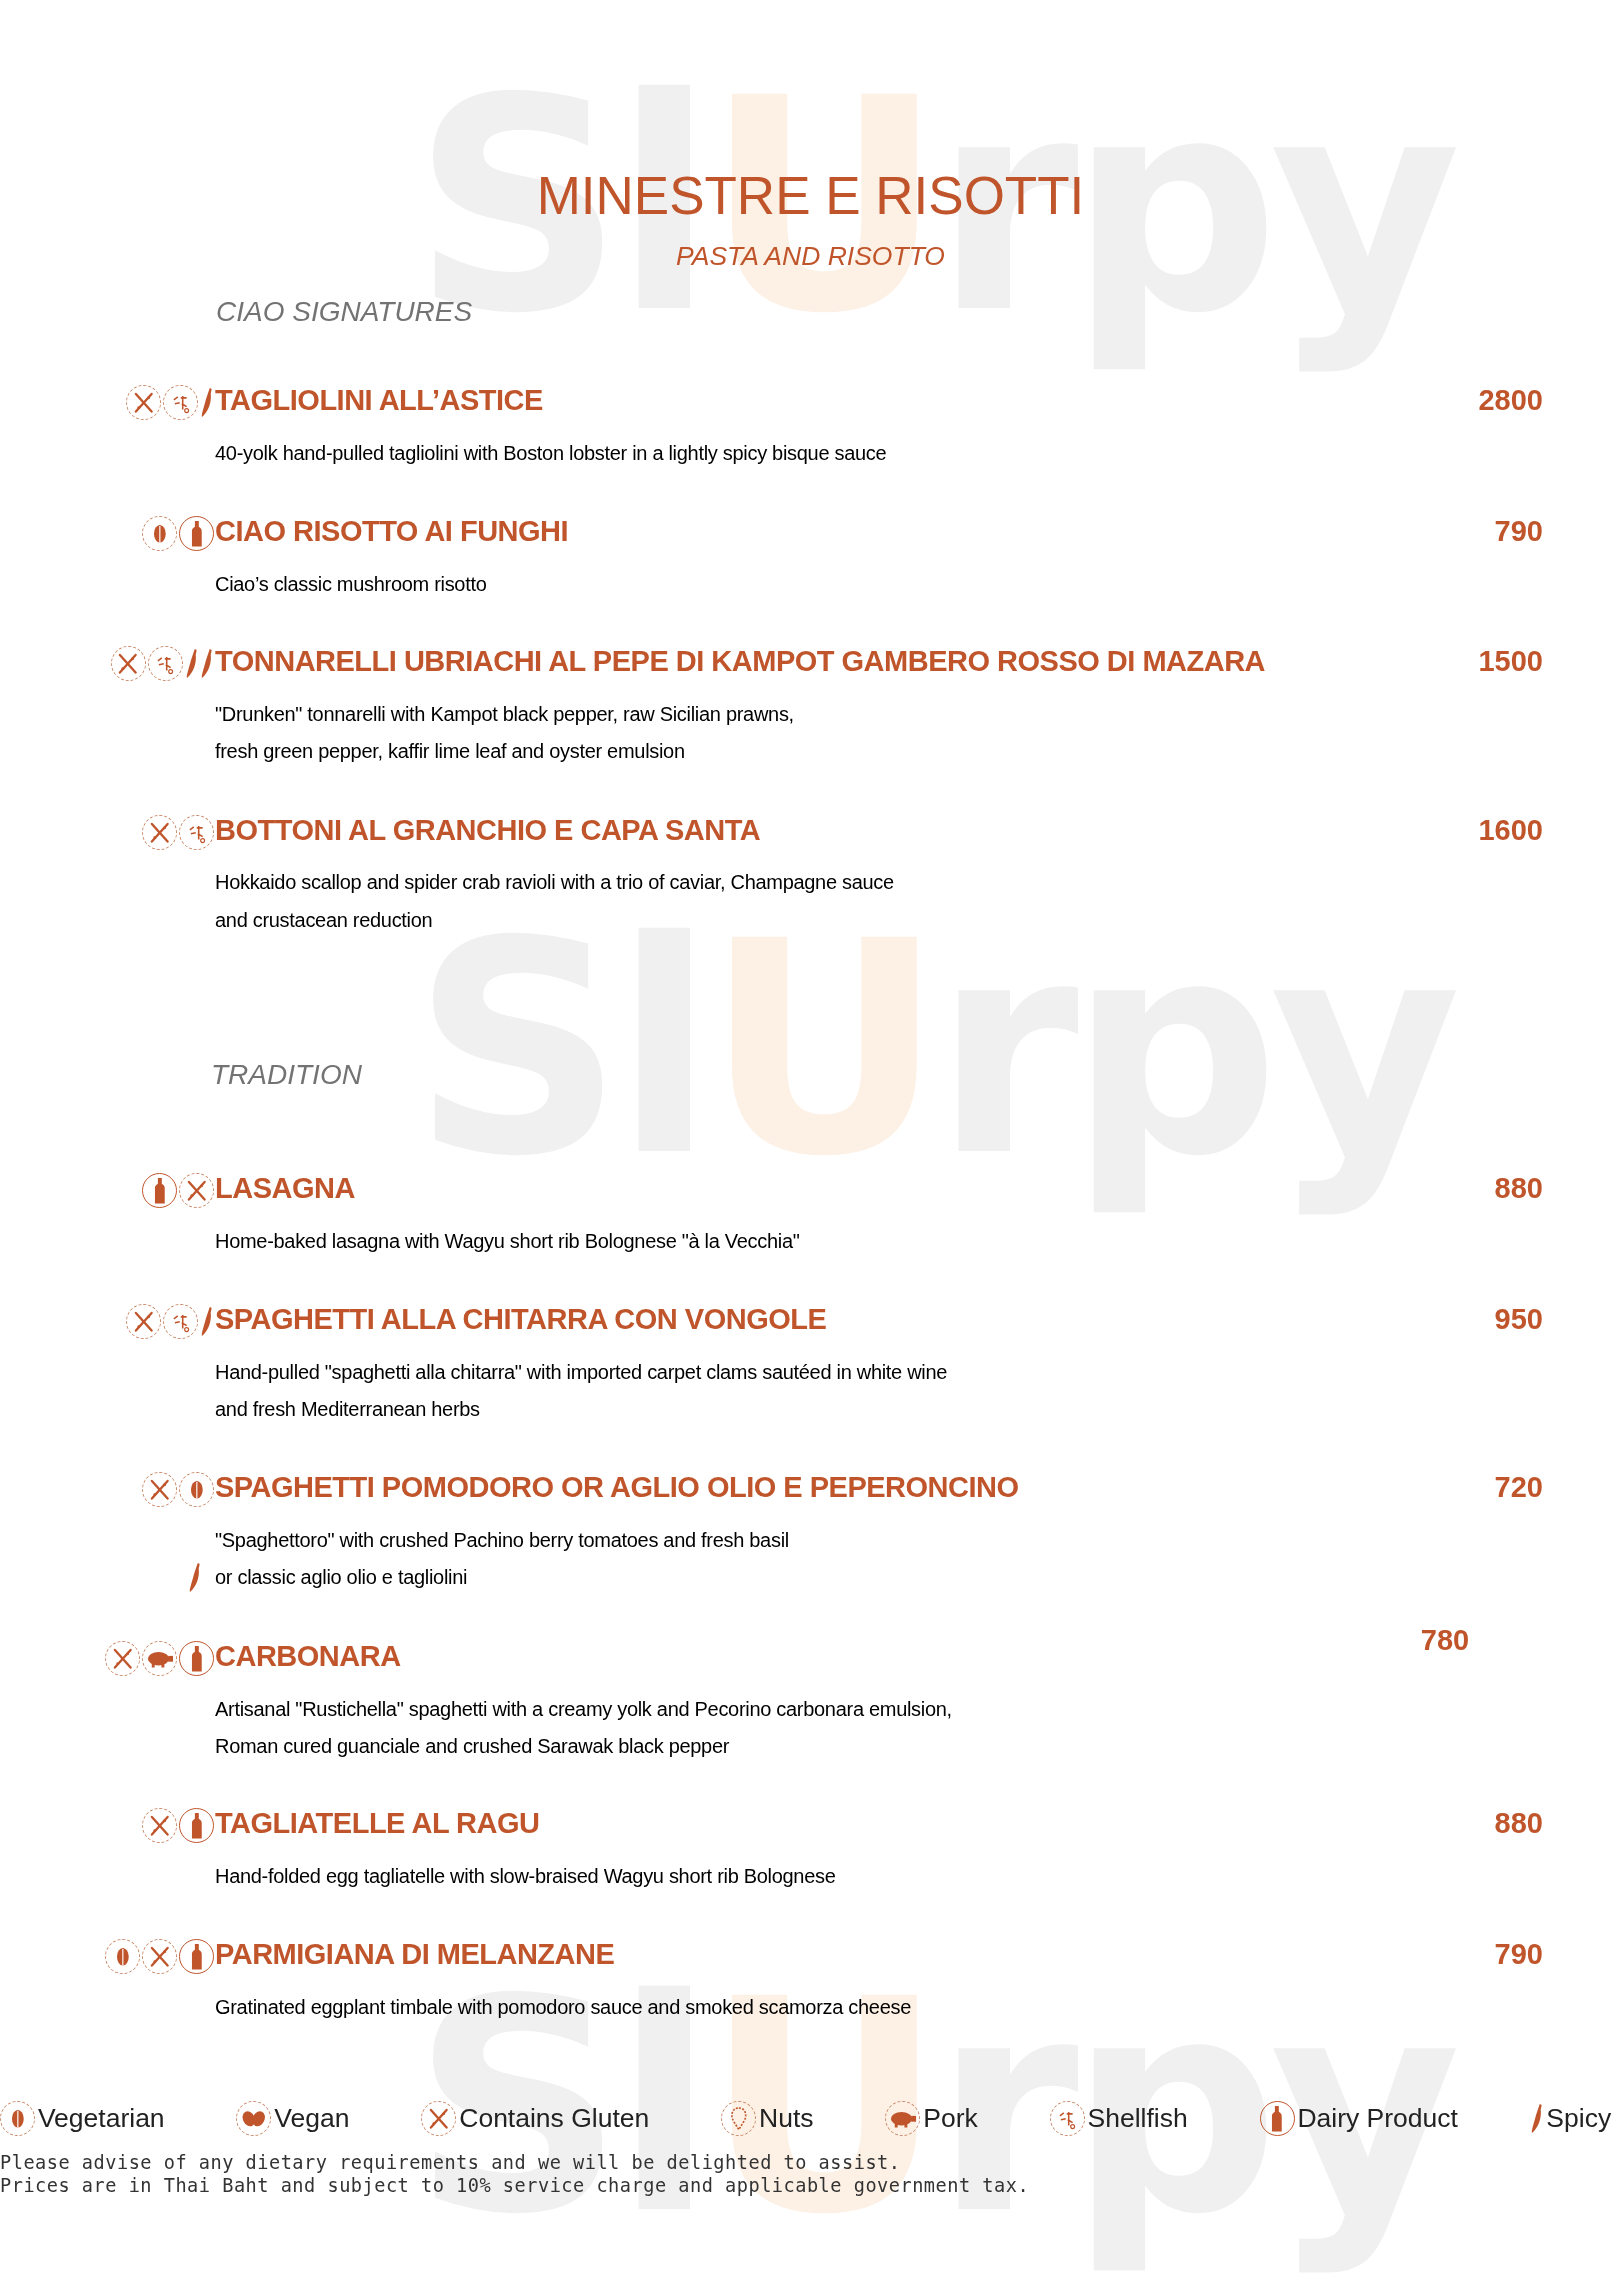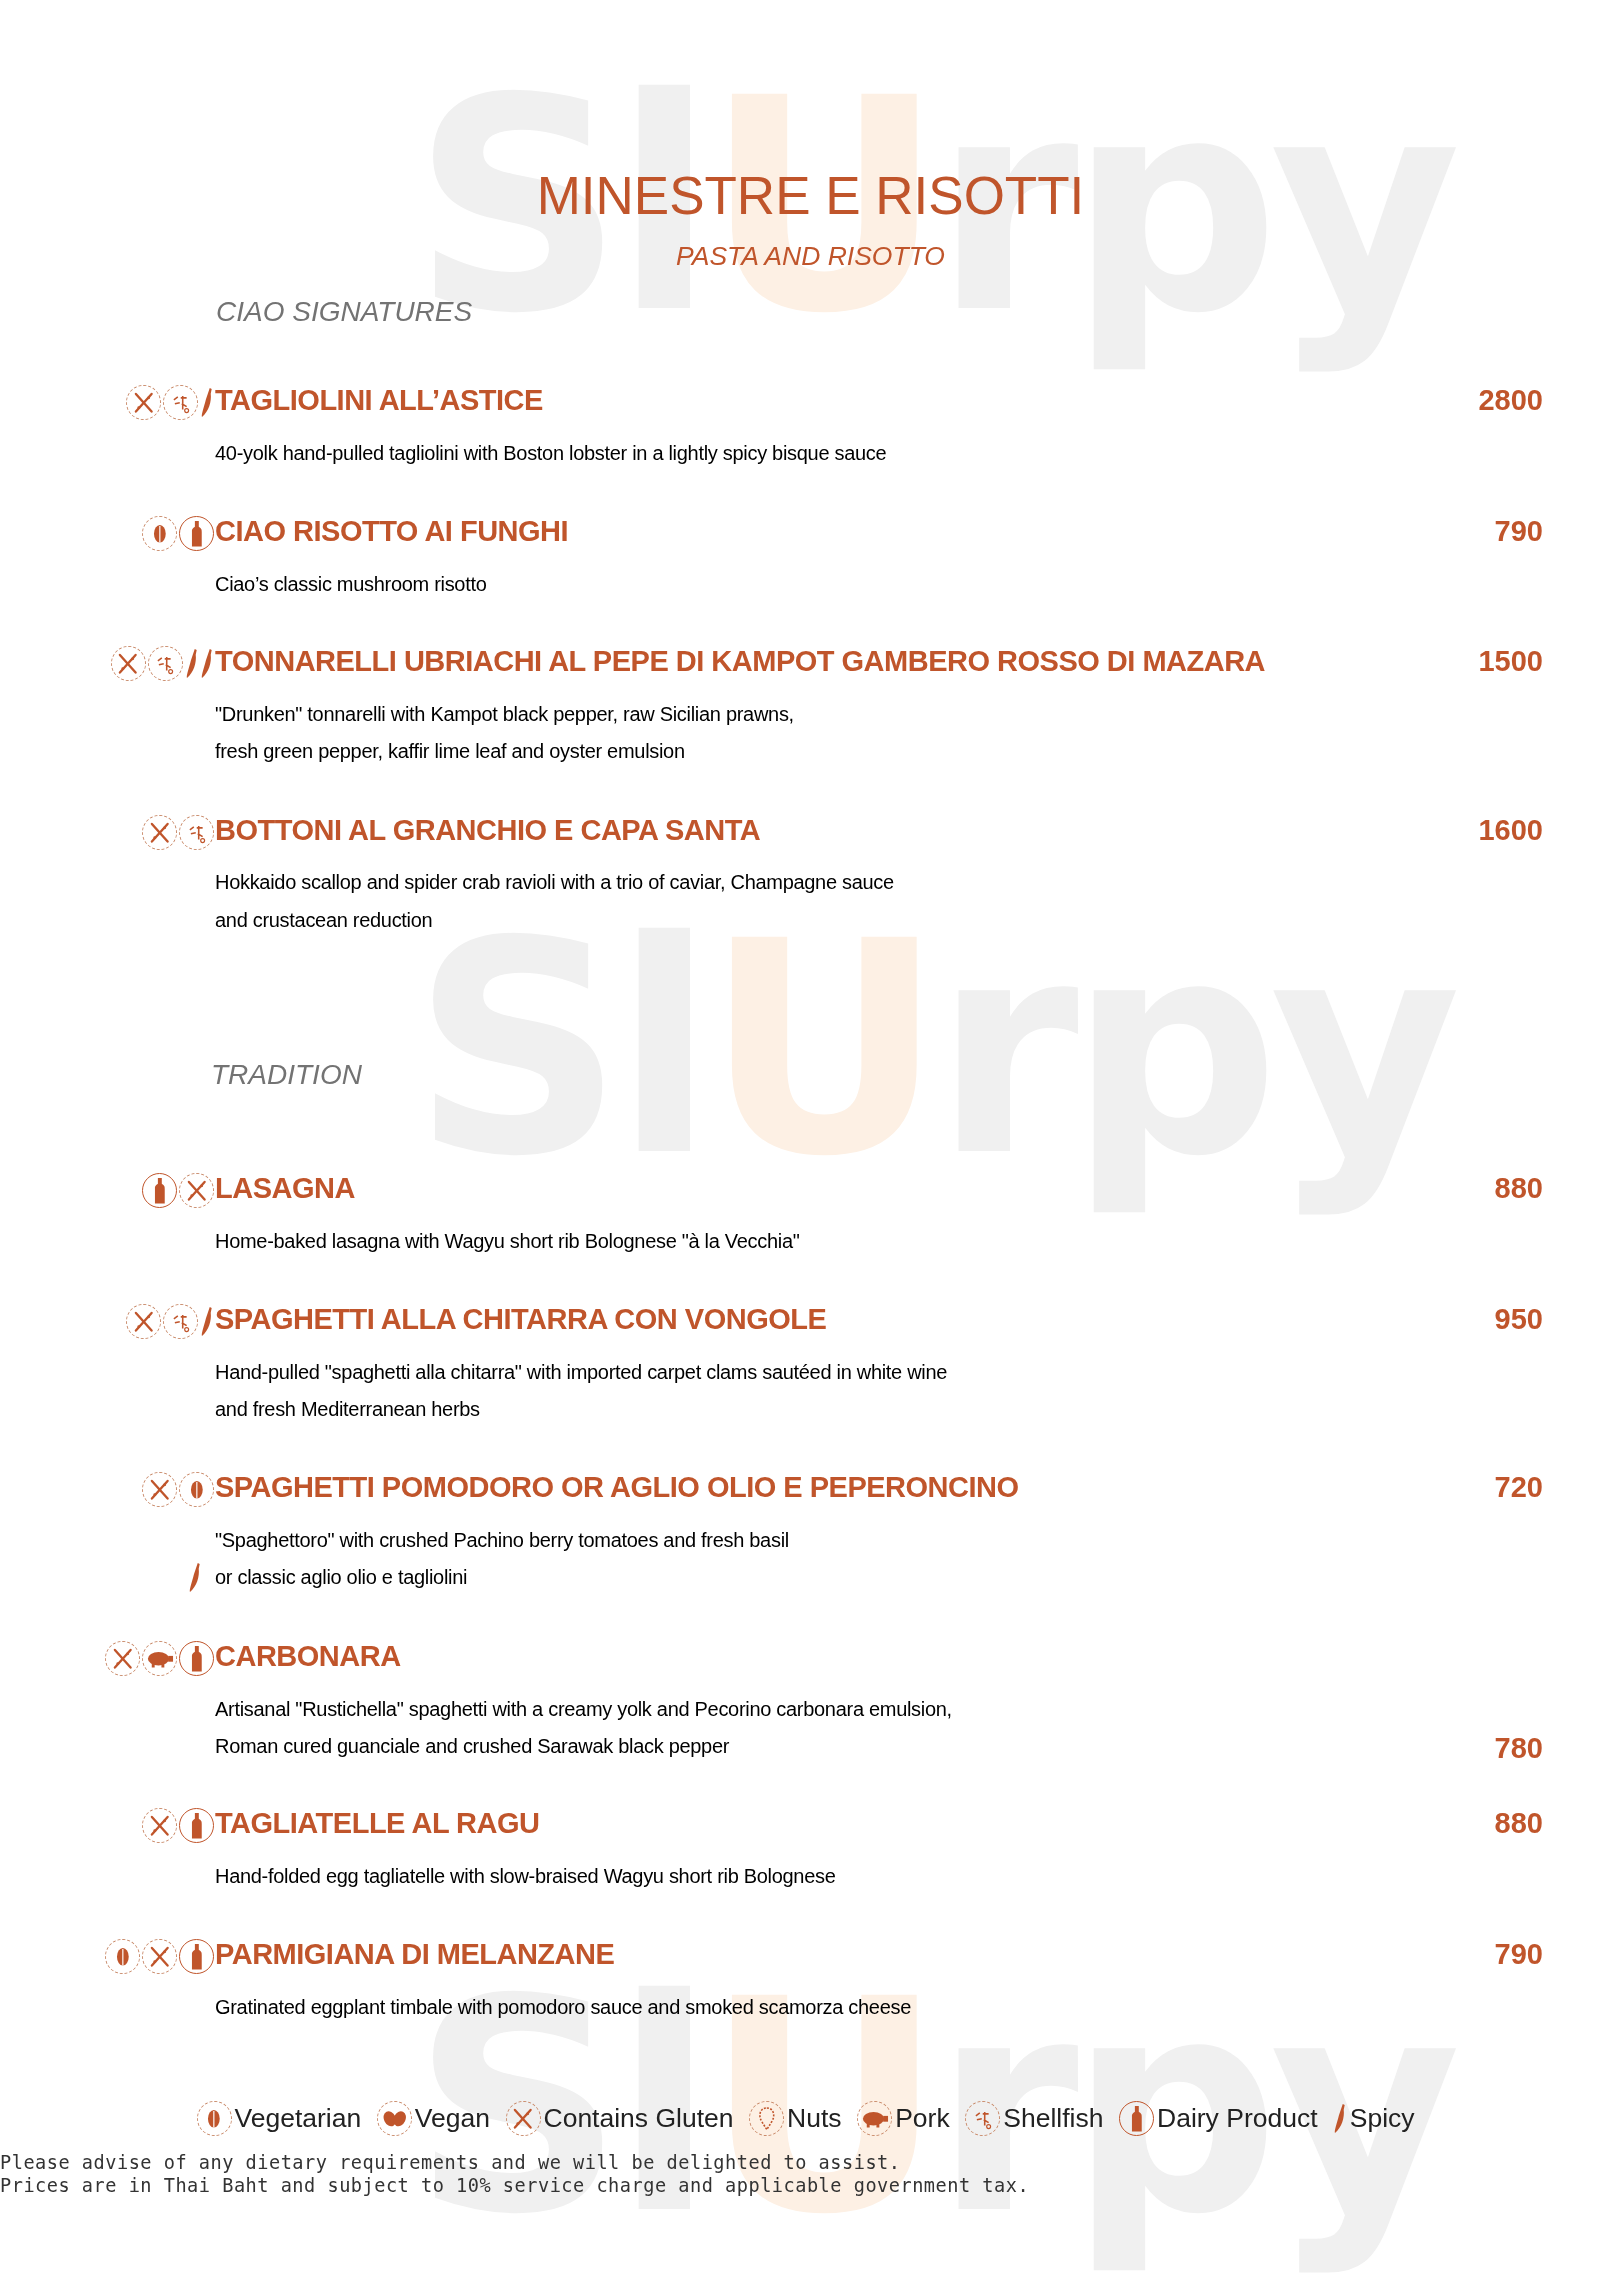--- a/index.html
+++ b/index.html
@@ -12,21 +12,21 @@
   .subtitle { left:0; width:1621px; text-align:center; top:241px; font-size:26.5px; color:#c0552b; font-style:italic; }
   .section { font-size:28px; color:#737373; font-style:italic; }
   .item-name { font-size:29px; font-weight:bold; color:#c0552b; white-space:nowrap; letter-spacing:-0.5px; }
   .item-price { font-size:29px; font-weight:bold; color:#c0552b; text-align:right; width:196px; }
   .desc { font-size:20px; color:#000000; line-height:37px; white-space:nowrap; letter-spacing:-0.3px; }
   .icons { display:flex; align-items:center; gap:2px; justify-content:flex-end; }
   .ic { width:35px; height:35px; border-radius:50%; border:1.5px dashed #c98a6a; display:inline-flex; align-items:center; justify-content:center; color:#c0552b; font-size:21.6px; box-sizing:border-box; line-height:1; }
   .ic.solid { border-style:solid; border-color:#c0552b; }
   .spicy { display:inline-block; width:13.7px; height:33px; position:relative; }
   .spicy svg { display:block; }
-  .legend { left:0; width:1621px; top:2101px; display:flex; justify-content:center; align-items:center; gap:5.9px; font-size:26.5px; color:#222; }
+  .legend { left:0; width:1621px; top:2101px; display:flex; justify-content:space-between; align-items:center; gap:5.9px; font-size:26.5px; color:#222; }
   .legend .entry { display:flex; align-items:center; gap:2.9px; margin-right:9.8px; }
   .footer { left:0; width:1621px; text-align:left; font-family:"DejaVu Sans Mono", monospace; font-size:18.6px; color:#333; letter-spacing:0.5px; }
 </style>
 </head>
 <body>
 
 <div class="wm" style="left:412px; top:59px;"><span>Sl</span><span class="u">U</span><span>rpy</span></div>
 <div class="wm" style="left:412px; top:902px;"><span>Sl</span><span class="u">U</span><span>rpy</span></div>
 <div class="wm" style="left:412px; top:1960px;"><span>Sl</span><span class="u">U</span><span>rpy</span></div>
 
@@ -204,21 +204,21 @@
           <rect x="17" y="14" width="3" height="5" fill="#c0552b"></rect>
         </svg>
       </span>
       <span class="ic solid">
         <svg width="13.7" height="27.4" viewBox="0 0 14 28">
           <path d="M5 1 H9 V7 C12 9 12 10 12 12 V27 H2 V12 C2 10 2 9 5 7 Z" fill="#c0552b"></path>
         </svg>
       </span>
     </div>
     <div class="abs item-name" style="left: 215px; top: 1640px;">CARBONARA</div>
-    <div class="abs item-price" style="left: 1347px; top: 1732px;">780</div>
+    <div class="abs item-price" style="left: 1347px; top: 1624px; text-align: center;">780</div>
     <div class="abs desc" style="left: 215px; top: 1691px;">Artisanal "Rustichella" spaghetti with a creamy yolk and Pecorino carbonara emulsion,</div>
     <div class="abs desc" style="left: 215px; top: 1728px;">Roman cured guanciale and crushed Sarawak black pepper</div>
     <div class="abs icons" style="right: 1407px; top: 1808px;">
       <span class="ic">
         <svg width="25.5" height="25.5" viewBox="0 0 26 26">
           <path d="M5 4 L21 22 M21 4 L5 22" stroke="#c0552b" stroke-width="2.4" stroke-linecap="round"></path>
           <circle cx="18" cy="8" r="1.5" fill="#c0552b"></circle>
           <circle cx="8" cy="18" r="1.5" fill="#c0552b"></circle>
         </svg>
       </span>

